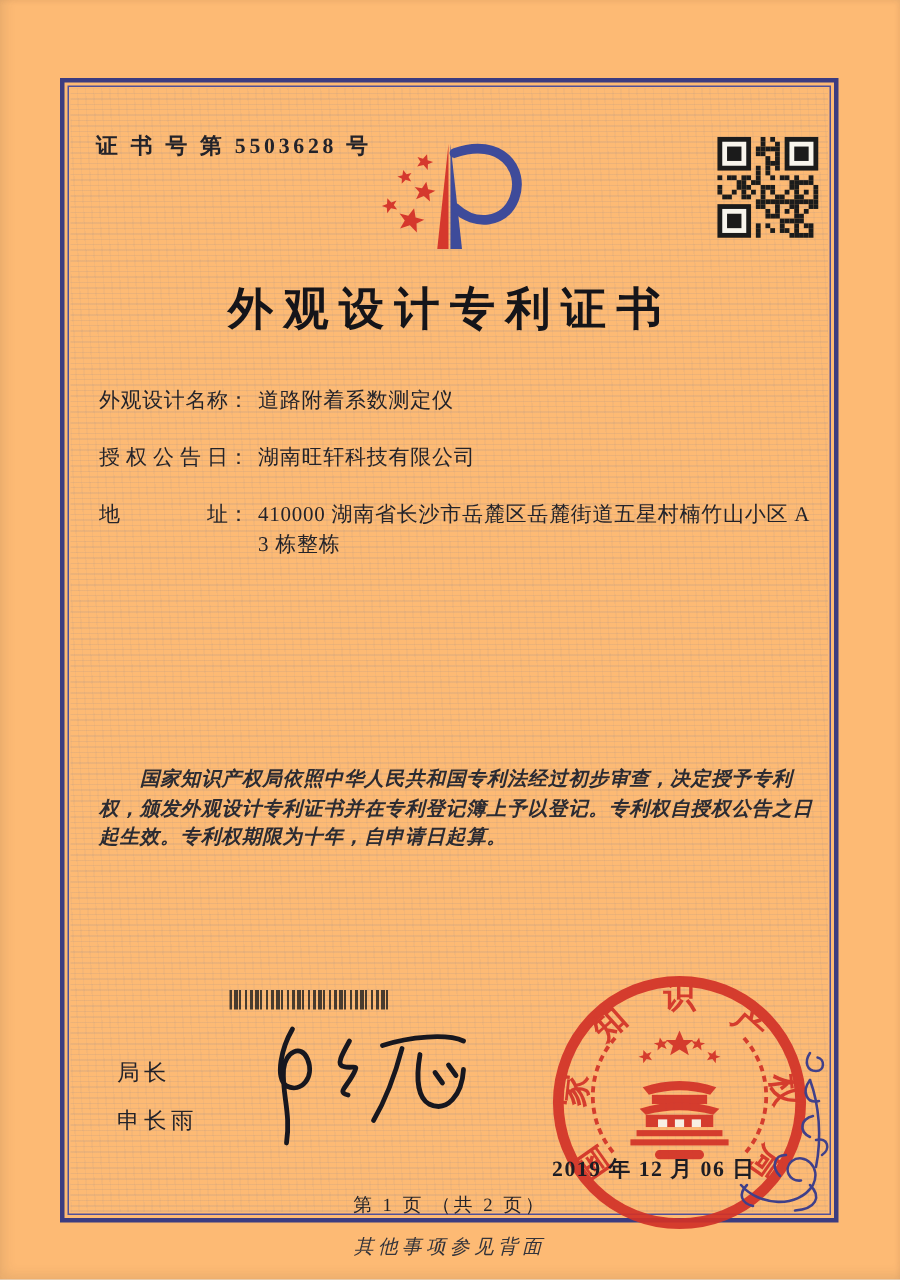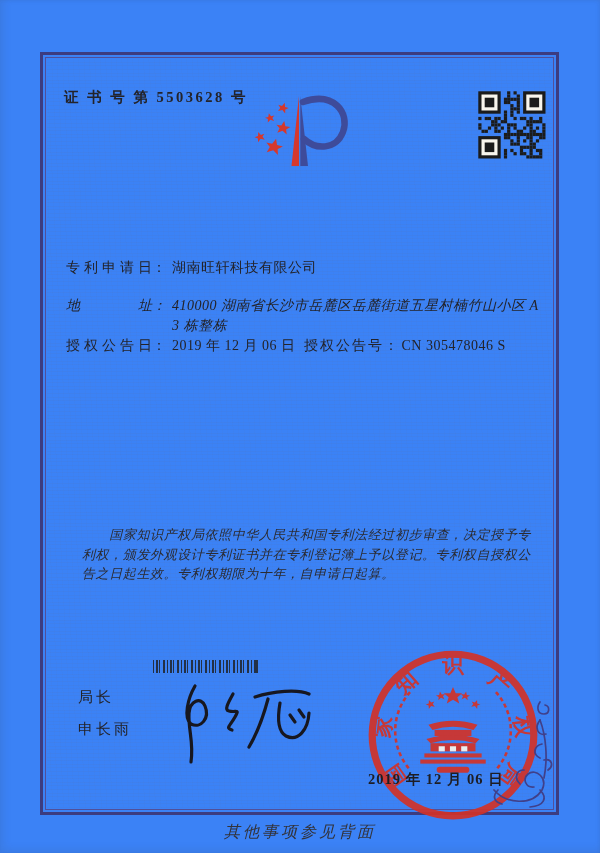--- a/index.html
+++ b/index.html
@@ -1,18 +1,18 @@
 <!DOCTYPE html>
 <html><head>
 <meta charset="utf-8">
 <style>
   html,body{margin:0;padding:0;background:#e9e6df;}
   .scan{
     position:relative;width:600px;height:853px;margin:0 auto;
-    background:#3b82f6;overflow:hidden;
+    background:#fdba74;overflow:hidden;
     font-family:"Liberation Serif","DejaVu Serif",serif;
     color:#23232a;
     box-shadow:inset 3px -3px 8px rgba(60,55,50,.10), inset -1px 1px 3px rgba(60,55,50,.06);
   }
   
   .frame{
     position:absolute;left:40px;top:52px;width:513px;height:757px;
     border:3px solid #3c3c80;
   }
   .frame .inner-line{position:absolute;inset:2px;border:1px solid #50509a;pointer-events:none;}
@@ -26,43 +26,43 @@
   .cert-number{position:absolute;left:64px;top:88px;font-size:14.5px;letter-spacing:2.5px;font-weight:600;}
   .logo{position:absolute;left:238px;top:84px;}
   .qr{position:absolute;left:477px;top:90px;}
   .title{
     position:absolute;left:0;top:186px;width:100%;text-align:center;
     font-size:30px;font-weight:700;letter-spacing:7px;color:#15151a;
   }
   
   .fields{position:absolute;left:66px;top:258px;width:484px;font-size:14px;line-height:20px;}
   .frow{position:relative;margin-bottom:18px;min-height:20px;}
-  .frow.addr{margin-bottom:0;font-style:italic;}
+  .frow.addr{margin-bottom:16px;}
   .flabel{display:inline-block;width:86px;text-align:justify;text-align-last:justify;vertical-align:top;}
   .fcolon{display:inline-block;vertical-align:top;margin-right:6px;}
   .fvalue{display:inline-block;vertical-align:top;white-space:pre-line;letter-spacing:.5px;}
   .pair2{position:absolute;left:238px;top:0;}
   .pair2 .flabel2{letter-spacing:2px;}
   
   .paras{position:absolute;left:66px;top:509px;width:482px;font-size:13px;line-height:19.5px;
          font-style:italic;color:#2b2b32;}
-  .paras p{margin:16px;text-indent:2.1em;letter-spacing:.6px;}
+  .paras p{margin:0;text-indent:2.1em;letter-spacing:.6px;font-weight:bold;}
   
   .barcode{position:absolute;left:153px;top:660px;width:108px;height:13px;opacity:.8;
     background:repeating-linear-gradient(90deg,#1c1c1c 0 1.5px,transparent 1.5px 3px,
       #1c1c1c 3px 5.5px,transparent 5.5px 6.5px,#1c1c1c 6.5px 7.5px,transparent 7.5px 10.5px,
       #1c1c1c 10.5px 12px,transparent 12px 14px);}
   .signer{position:absolute;left:78px;top:688px;font-size:15px;letter-spacing:3px;}
-  .signer .role{margin-bottom:13px;}
+  .signer .role{margin-bottom:13px;margin-top:18px;}
   .signature{position:absolute;left:155px;top:668px;}
   .seal{position:absolute;left:363px;top:645px;}
   .seal-date{position:absolute;left:368px;top:770px;font-size:14.5px;letter-spacing:1px;color:#1d1d24;font-weight:600;}
   .flourish{position:absolute;left:490px;top:686px;}
   .page-info{position:absolute;left:0;top:795px;width:100%;text-align:center;font-size:12.5px;letter-spacing:2px;}
-  .back-note{position:absolute;left:0;top:822px;width:100%;text-align:center;font-size:16px;
+  .back-note{position:absolute;left:0;top:822px;width:100%;text-align:center;font-size:13px;
              font-style:italic;letter-spacing:3px;color:#33333a;}
   svg text.sealchar{font-family:"Liberation Serif","DejaVu Serif",serif;font-weight:bold;}
 </style>
 </head>
 <body>
 
 <div class="scan">
 
   <div class="frame">
     <div class="pattern"></div>
@@ -217,34 +217,32 @@
       <rect x="4.5" y="4.5" width="16" height="16" fill="#f8f5ed"></rect>
       <rect x="7.7" y="7.7" width="9.600000000000001" height="9.600000000000001" fill="#1b1b1b"></rect>
       <rect x="46.1" y="1.3" width="22.400000000000002" height="22.400000000000002" fill="#1b1b1b"></rect>
       <rect x="49.3" y="4.5" width="16" height="16" fill="#f8f5ed"></rect>
       <rect x="52.5" y="7.7" width="9.600000000000001" height="9.600000000000001" fill="#1b1b1b"></rect>
       <rect x="1.3" y="46.1" width="22.400000000000002" height="22.400000000000002" fill="#1b1b1b"></rect>
       <rect x="4.5" y="49.3" width="16" height="16" fill="#f8f5ed"></rect>
       <rect x="7.7" y="52.5" width="9.600000000000001" height="9.600000000000001" fill="#1b1b1b"></rect>
     </svg>
 
+  <div class="title">外观设计专利证书</div>
 
   <div class="fields">
     <div class="frow">
-      <span class="flabel">专利申请日</span><span class="fcolon">：</span><span class="fvalue">湖南旺轩科技有限公司</span>
+      <span class="flabel">外观设计名称</span><span class="fcolon">：</span><span class="fvalue">道路附着系数测定仪</span>
+    </div>
+    <div class="frow">
+      <span class="flabel">授权公告日</span><span class="fcolon">：</span><span class="fvalue">湖南旺轩科技有限公司</span>
     </div>
     <div class="frow addr">
       <span class="flabel">地址</span><span class="fcolon">：</span><span class="fvalue">410000 湖南省长沙市岳麓区岳麓街道五星村楠竹山小区 A
 3 栋整栋</span>
-    </div>
-    <div class="frow">
-      <span class="flabel">授权公告日</span><span class="fcolon">：</span><span class="fvalue">2019 年 12 月 06 日</span>
-      <span class="pair2">
-        <span class="flabel2">授权公告号</span><span>：</span> <span class="fvalue">CN 305478046 S</span>
-      </span>
     </div>
   </div>
 
   <div class="paras">
     <p>国家知识产权局依照中华人民共和国专利法经过初步审查，决定授予专利权，颁发外观设计专利证书并在专利登记簿上予以登记。专利权自授权公告之日起生效。专利权期限为十年，自申请日起算。</p>
   </div>
 
   <div class="barcode"></div>
 
   <div class="signer">
@@ -307,15 +305,16 @@
       <path d="M8,104 C2,110 4,116 12,118"></path>
       <path d="M54,92 C58,72 56,50 50,34"></path>
       <path d="M50,34 C44,42 48,50 56,48"></path>
       <path d="M52,58 C44,60 42,68 50,72"></path>
       <path d="M54,74 C62,72 64,80 58,84"></path>
       <path d="M50,16 C46,22 48,28 54,28 C60,28 60,20 55,19"></path>
       <path d="M30,98 C24,92 26,84 34,84"></path>
     </g>
   </svg>
 
+  <div class="page-info">第 1 页 （共 2 页）</div>
   <div class="back-note">其他事项参见背面</div>
 
 </div>
 
 </body></html>

